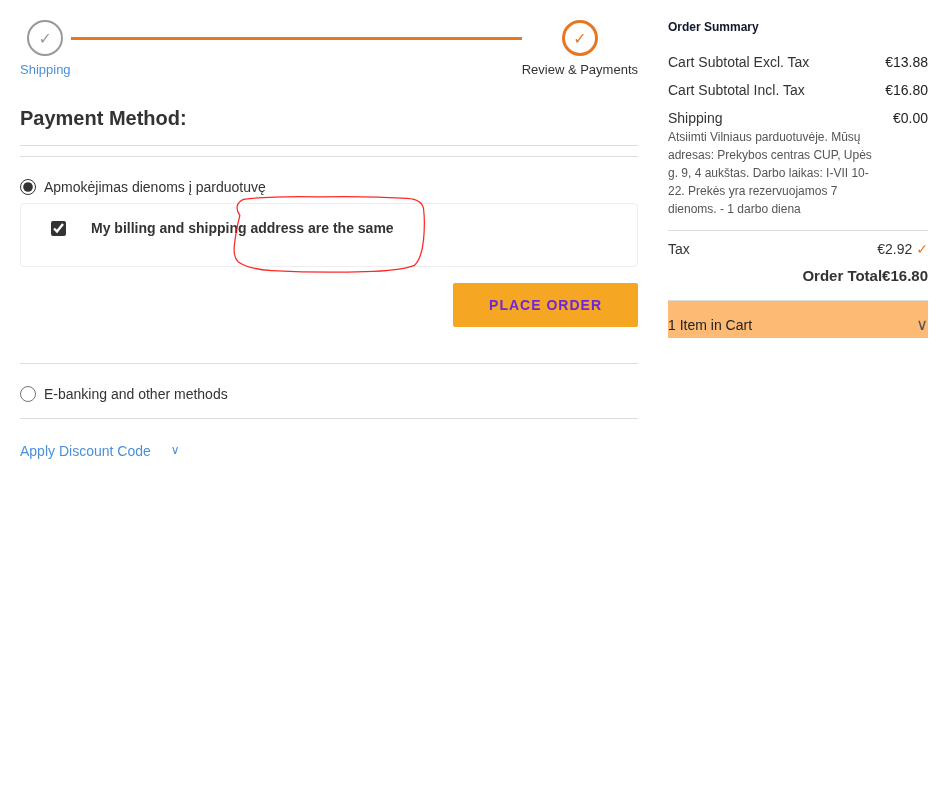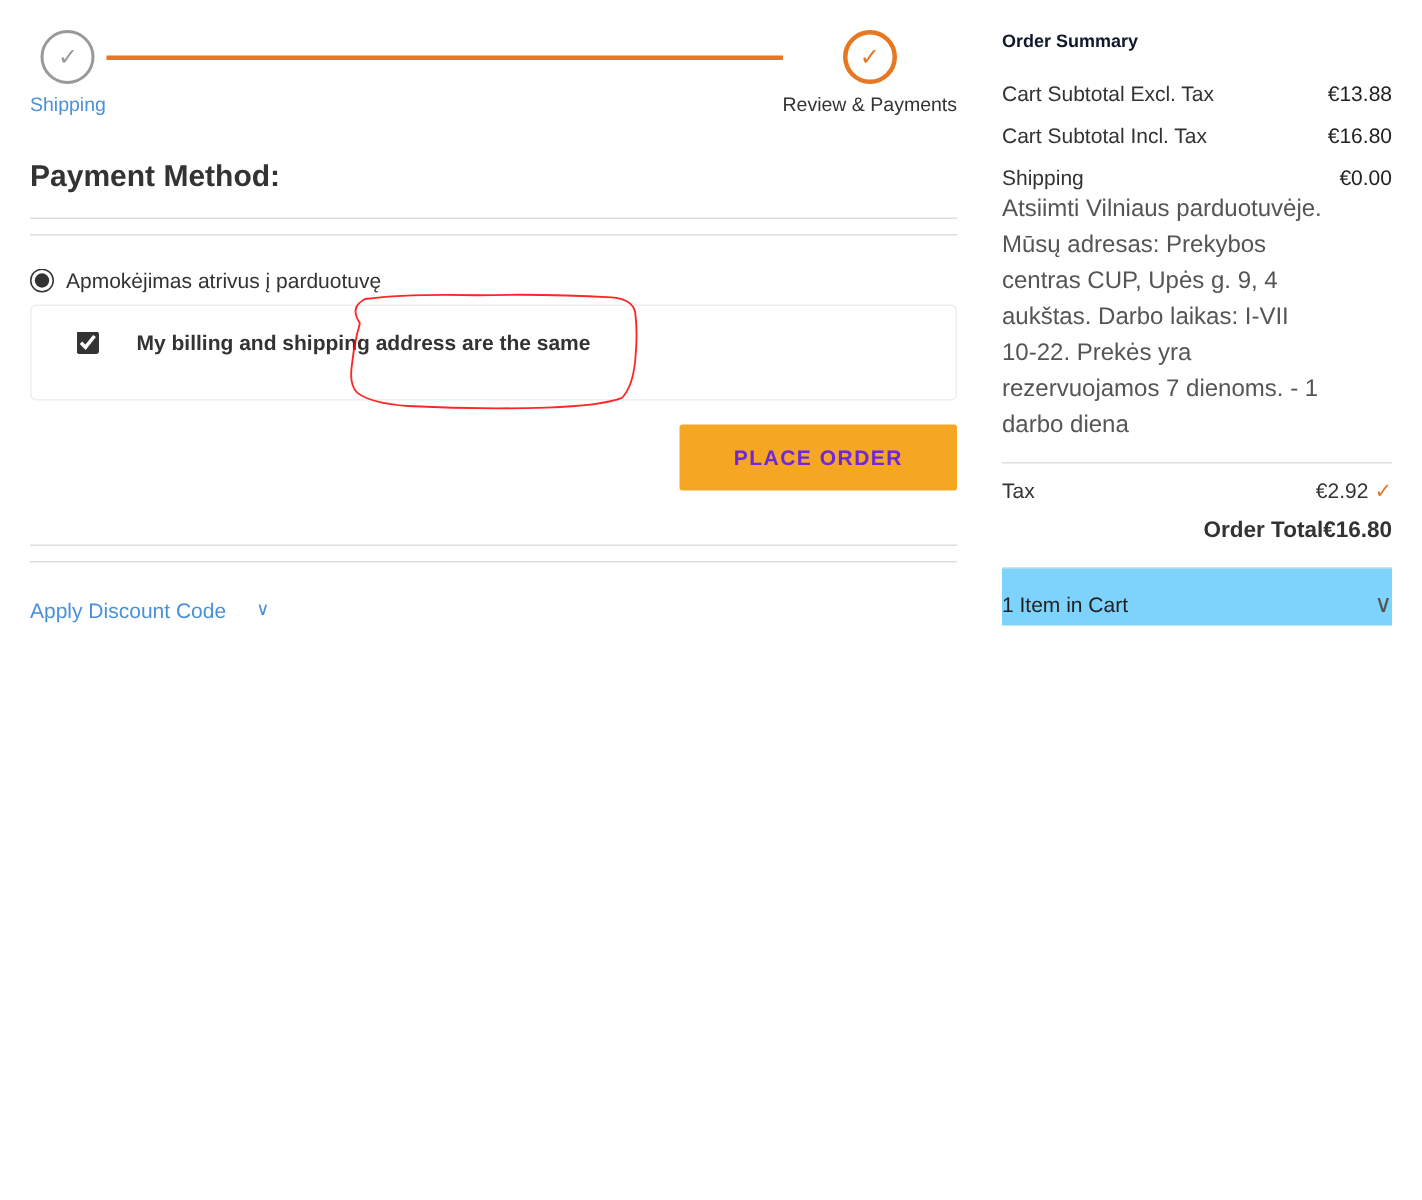--- a/index.html
+++ b/index.html
@@ -196,21 +196,21 @@
       color: #333;
       flex: 1;
       margin-right: 10px;
     }
     .summary-row .value {
       color: #222;
       white-space: nowrap;
       font-weight: 500;
     }
     .shipping-note {
-      font-size: 16px;
+      font-size: 12px;
       color: #555;
       margin-top: 2px;
       line-height: 1.5;
     }
     .summary-divider {
       border: none;
       border-top: 1px solid #ddd;
       margin: 10px 0;
     }
     .tax-row {
@@ -234,21 +234,21 @@
       display: flex;
       justify-content: flex-end;
       font-size: 15px;
       font-weight: bold;
       margin-bottom: 16px;
     }
     .item-cart-row {
       display: flex;
       justify-content: space-between;
       align-items: center;
-      background: #7dd3fc;
+      background: #fdba74;
       border-top: 1px solid #ddd;
       padding: 14px 0 4px 0;
       cursor: pointer;
     }
     .item-cart-label {
       font-size: 14px;
       font-weight: 500;
       color: #222;
     }
     .item-cart-chevron {
@@ -276,21 +276,21 @@
     </div>
 
     <div class="section-title">Payment Method:</div>
     <hr class="divider">
 
     <hr class="divider">
 
     <div class="payment-option">
       <label>
         <input type="radio" name="payment" checked="" style="">
-        <span>Apmokėjimas atrivus į parduotuvę</span>
+        <span>Apmokėjimas dienoms į parduotuvę</span>
       </label>
 
       <div class="address-box">
 
         <svg class="scribble" viewBox="0 0 560 230" fill="none" xmlns="http://www.w3.org/2000/svg">
           <path d="M30,60 Q10,30 40,15 Q120,5 250,8 Q380,5 500,12 Q540,15 545,40 Q550,80 545,130 Q540,180 520,200 Q480,215 380,218 Q250,222 120,215 Q50,210 25,190 Q10,175 15,140 Q18,110 25,80 Q28,70 30,60 Z" stroke="red" stroke-width="3.5" fill="none" opacity="0.85" stroke-linecap="round" stroke-linejoin="round"></path>
         </svg>
 
         <div class="billing-check">
           <input type="checkbox" checked="" style="">
@@ -298,20 +298,26 @@
         </div>
       </div>
 
       <div class="place-order-row">
         <button class="place-order-btn">PLACE ORDER</button>
       </div>
     </div>
 
     <hr class="divider">
 
+    <div class="payment-option">
+      <label>
+        <input type="radio" name="payment" style="">
+        <span>E-banking and other methods</span>
+      </label>
+    </div>
     <hr class="divider">
 
     <div class="discount-row">
       <span>Apply Discount Code</span>
       <span class="chevron">∨</span>
     </div>
 
   </div>
 
   <div class="sidebar">

